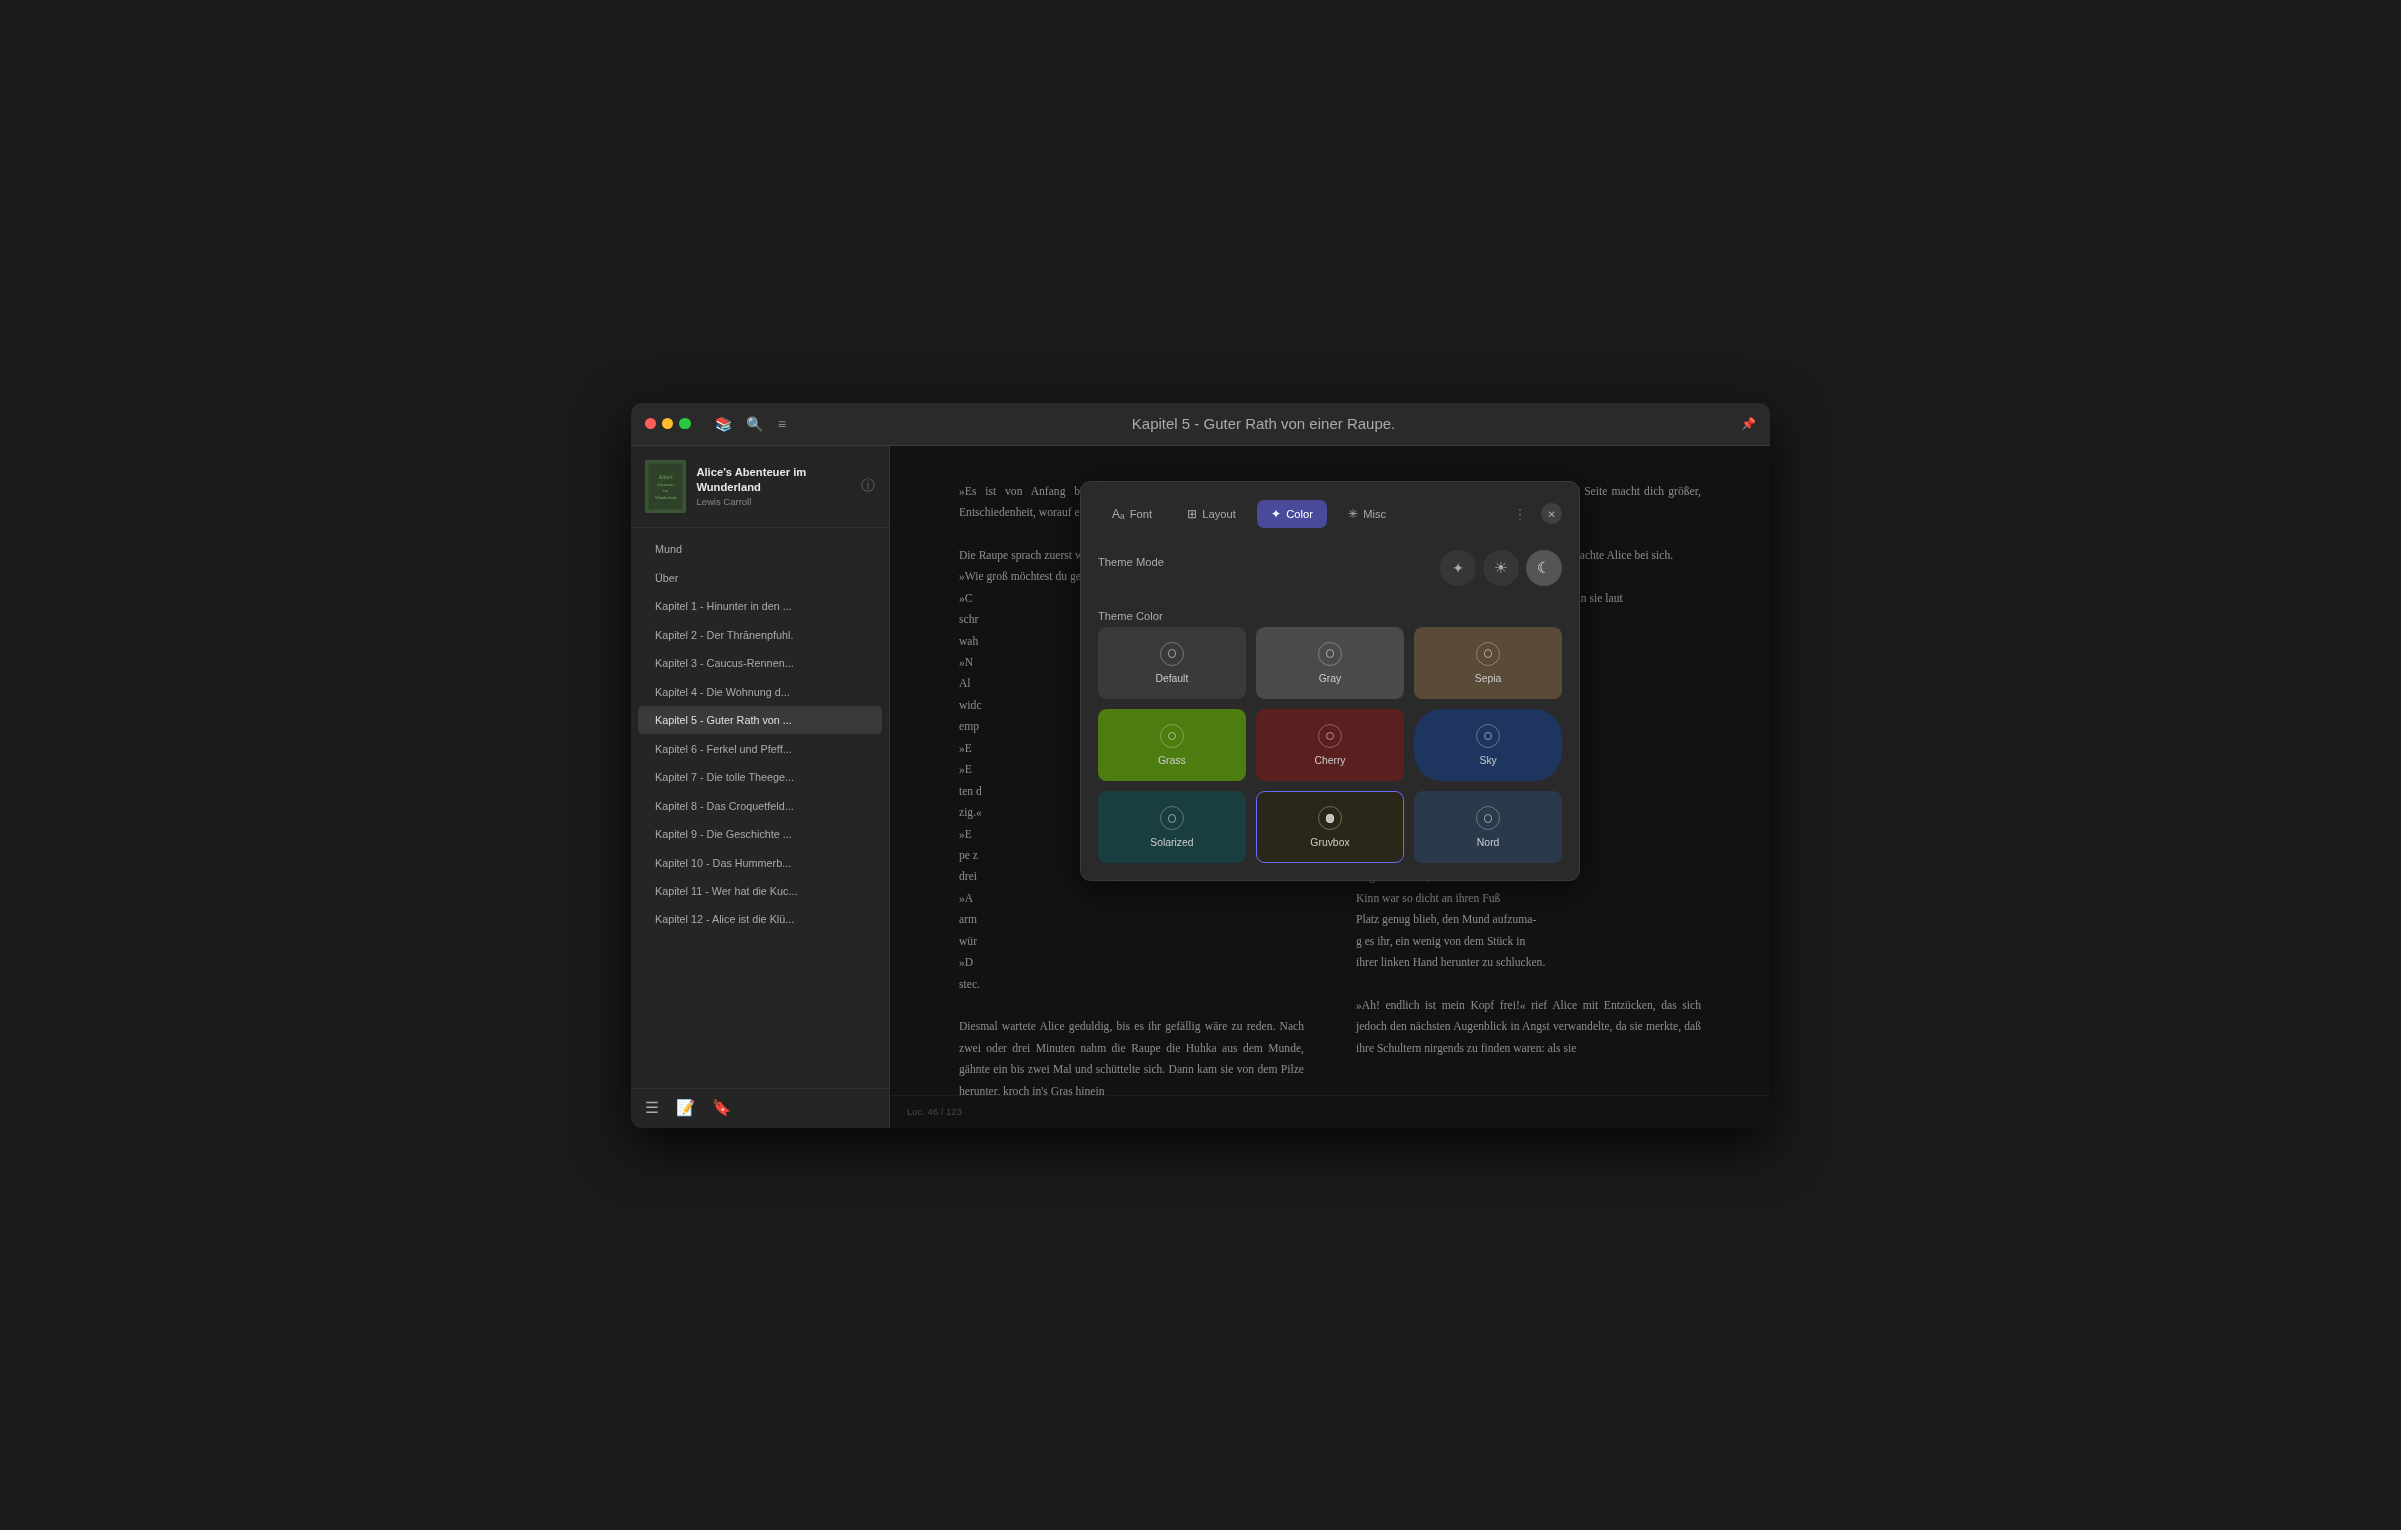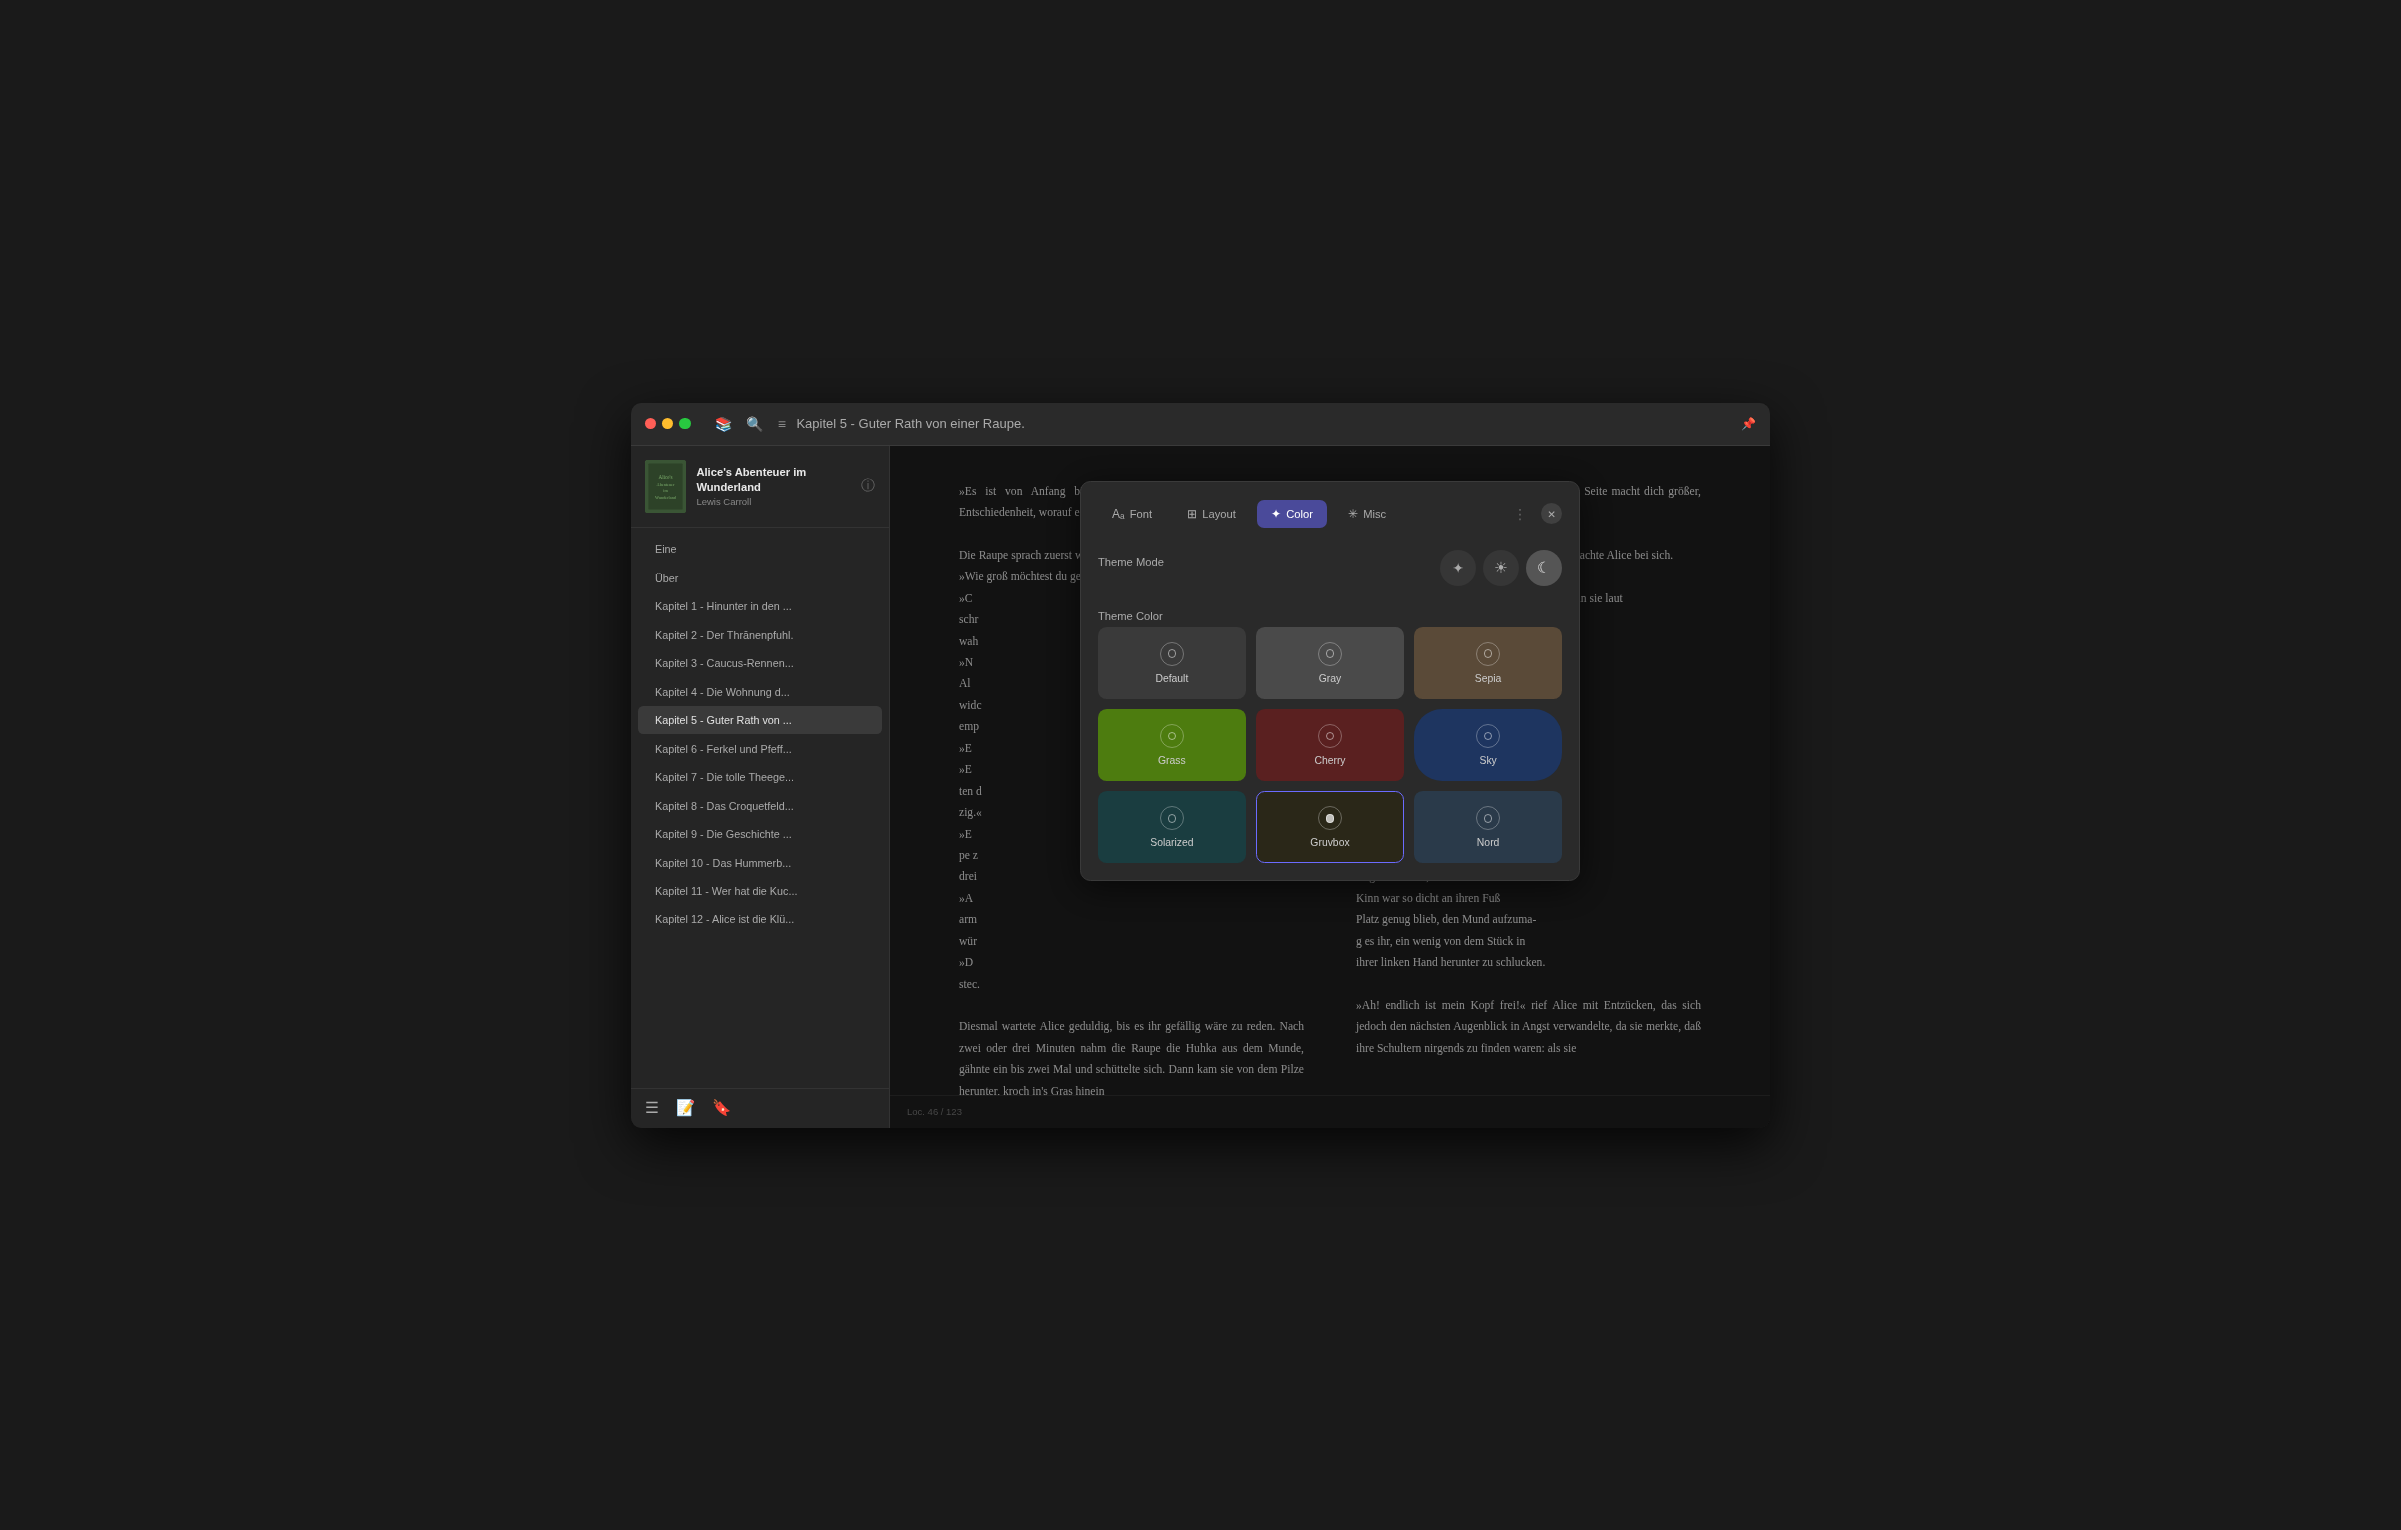--- a/index.html
+++ b/index.html
@@ -59,22 +59,23 @@
     }
 
     .titlebar-icon {
       color: #888;
       font-size: 14px;
       cursor: pointer;
     }
 
     .titlebar-title {
       flex: 1;
+      text-align: center;
       color: #aaa;
-      font-size: 13px;
+      font-size: 15px;
     }
 
     .titlebar-pin {
       color: #888;
       font-size: 12px;
     }
 
     
     .main {
       display: flex;
@@ -404,21 +405,21 @@
             <text x="24" y="46" text-anchor="middle" fill="#7aaa6a" font-size="5" font-family="Georgia">Wunderland</text>
           </svg>
         </div>
         <div class="book-info">
           <div class="book-title">Alice's Abenteuer im Wunderland</div>
           <div class="book-author">Lewis Carroll</div>
         </div>
         <span class="book-info-icon">ⓘ</span>
       </div>
       <div class="sidebar-nav">
-        <div class="nav-item">Eine</div>
+        <div class="nav-item">Mund</div>
         <div class="nav-item">Über</div>
         <div class="nav-item">Kapitel 1 - Hinunter in den ...</div>
         <div class="nav-item">Kapitel 2 - Der Thrānenpfuhl.</div>
         <div class="nav-item">Kapitel 3 - Caucus-Rennen...</div>
         <div class="nav-item">Kapitel 4 - Die Wohnung d...</div>
         <div class="nav-item active">Kapitel 5 - Guter Rath von ...</div>
         <div class="nav-item">Kapitel 6 - Ferkel und Pfeff...</div>
         <div class="nav-item">Kapitel 7 - Die tolle Theege...</div>
         <div class="nav-item">Kapitel 8 - Das Croquetfeld...</div>
         <div class="nav-item">Kapitel 9 - Die Geschichte ...</div>

